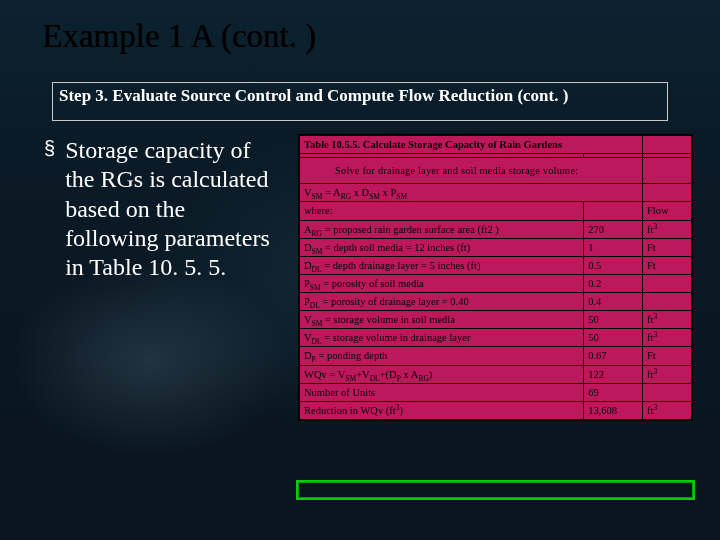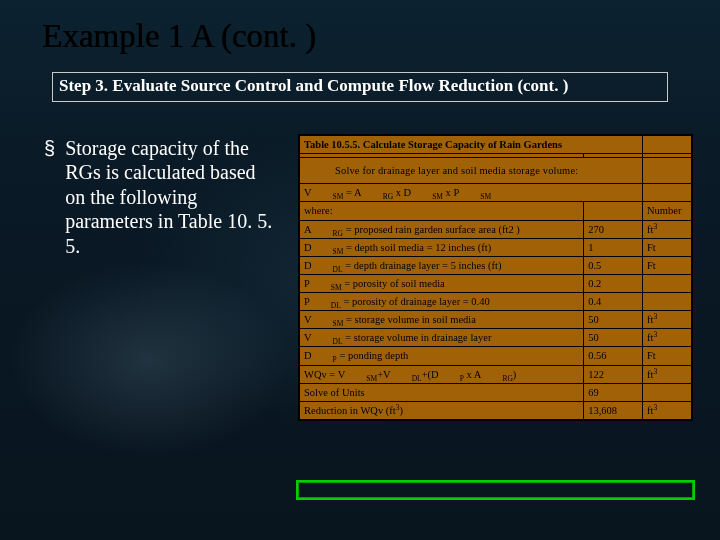--- a/index.html
+++ b/index.html
@@ -18,24 +18,24 @@
   .title {
     position: absolute;
     left: 42px; top: 18px;
     font-size: 33px;
     color: #000;
     font-weight: 400;
     text-shadow: 0.5px 0 0 #000;
   }
   .subtitle-box {
     position: absolute;
-    left: 52px; top: 72px;
+    left: 52px; top: 82px;
     width: 616px;
     border: 1px solid #c9c9c9;
-    padding: 3px 6px 5px 6px;
+    padding: 3px 6px 14px 6px;
     background: transparent;
   }
   .subtitle {
     color: #fff;
     font-size: 17px;
     font-weight: bold;
   }
   .bullet-block {
     position: absolute;
     left: 44px; top: 136px;
@@ -45,28 +45,28 @@
   }
   .bullet-marker {
     font-family: Arial, sans-serif;
     font-size: 20px;
     color: #fff;
     line-height: 1.2;
     flex: 0 0 auto;
   }
   .bullet-text {
     color: #fff;
-    font-size: 20px;
+    font-size: 24px;
     line-height: 1.22;
   }
   .table-wrap {
     position: absolute;
     left: 298px; top: 134px;
     width: 395px;
-    background: #a16207;
+    background: #be185d;
     border: 1px solid #000;
     font-family: "Times New Roman", serif;
   }
   table { border-collapse: collapse; width: 100%; table-layout: fixed; }
   td, th {
     border: 1px solid #000;
     font-size: 10.5px;
     color: #000;
     padding: 2px 4px;
     text-align: left;
@@ -83,21 +83,21 @@
   .hlrow td { position: relative; }
   .hl-outline {
     position: absolute;
     left: 296px; top: 480px;
     width: 399px; height: 20px;
     border: 2px solid #00d000;
     pointer-events: none;
     box-shadow: 0 0 0 1px #00a000 inset;
   }
   sup { font-size: 7.5px; vertical-align: super; line-height: 0; }
-  sub { font-size: 7.5px; vertical-align: sub; line-height: 0; margin-left: 21px; }
+  sub { font-size: 7.5px; vertical-align: sub; line-height: 0; }
 </style>
 </head>
 <body>
 
 <div class="slide">
 
   <div class="title">Example 1 A (cont. )</div>
 
   <div class="subtitle-box">
     <div class="subtitle">Step 3. Evaluate Source Control and Compute Flow Reduction (cont. )</div>
@@ -129,21 +129,21 @@
         <td colspan="2" style="padding-top:6px;padding-bottom:6px;letter-spacing:0.15px;padding-left:35px;">Solve for drainage layer and soil media storage volume:</td>
         <td></td>
       </tr>
       <tr>
         <td colspan="2">V<sub>SM</sub> = A<sub>RG</sub> x D<sub>SM</sub> x P<sub>SM</sub></td>
         <td></td>
       </tr>
       <tr>
         <td>where:</td>
         <td></td>
-        <td>Number</td>
+        <td>Flow</td>
       </tr>
       <tr>
         <td>A<sub>RG</sub> = proposed rain garden surface area (ft2 )</td>
         <td>270</td>
         <td>ft<sup>3</sup></td>
       </tr>
       <tr>
         <td>D<sub>SM</sub> = depth soil media = 12 inches (ft)</td>
         <td>1</td>
         <td>Ft</td>
@@ -168,30 +168,30 @@
         <td>50</td>
         <td>ft<sup>3</sup></td>
       </tr>
       <tr>
         <td>V<sub>DL</sub> = storage volume in drainage layer</td>
         <td>50</td>
         <td>ft<sup>3</sup></td>
       </tr>
       <tr>
         <td>D<sub>P</sub> = ponding depth</td>
-        <td>0.56</td>
+        <td>0.67</td>
         <td>Ft</td>
       </tr>
       <tr>
         <td>WQv = V<sub>SM</sub>+V<sub>DL</sub>+(D<sub>P</sub> x A<sub>RG</sub>)</td>
         <td>122</td>
         <td>ft<sup>3</sup></td>
       </tr>
       <tr>
-        <td>Solve of Units</td>
+        <td>Number of Units</td>
         <td>69</td>
         <td></td>
       </tr>
       <tr class="hlrow">
         <td style="font-weight:normal;">Reduction in WQv (ft<sup>3</sup>)</td>
         <td>13,608</td>
         <td>ft<sup>3</sup></td>
       </tr>
     </tbody>
       </table>

